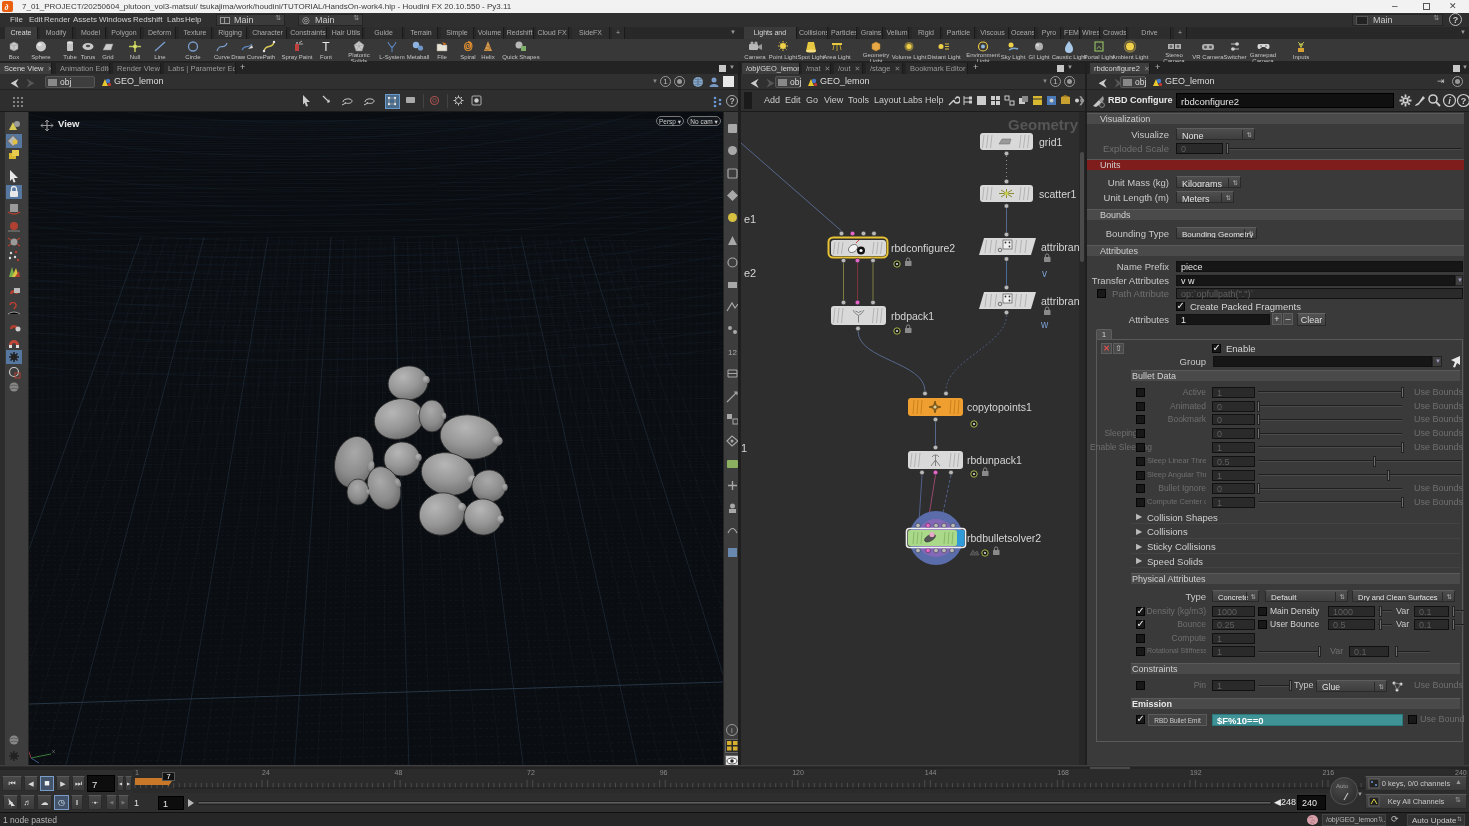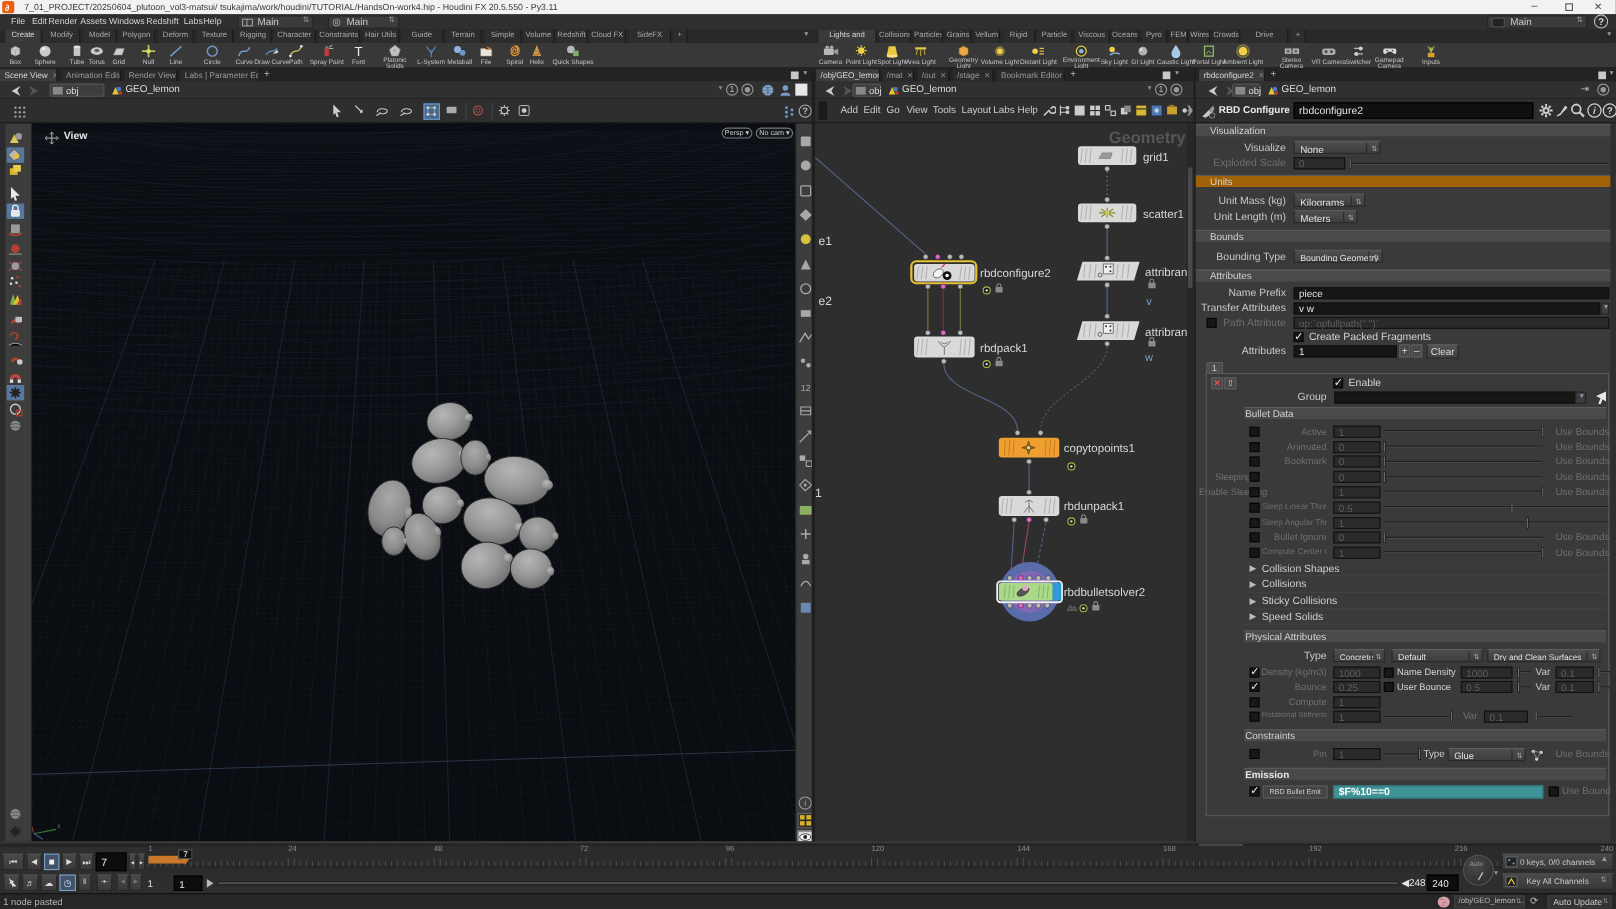--- a/index.html
+++ b/index.html
@@ -4,21 +4,21 @@
 *{margin:0;padding:0;box-sizing:border-box;font-family:"Liberation Sans",sans-serif;}
 body{width:1469px;height:826px;overflow:hidden;background:#2e2e2e;position:relative;}
 .abs{position:absolute;font-size:0;line-height:normal;}
 .row{position:absolute;left:0;width:1469px;font-size:0;}
 .t{position:absolute;white-space:nowrap;}
 svg{display:block;}
 </style></head><body>
 <div class="row" style="top:0;height:13px;background:#f2f2f2;">
 <div class="abs" style="left:2px;top:1px;width:11px;height:11px;background:#e95e0f;border-radius:2px;"></div>
 <div class="abs" style="left:4.5px;top:2.5px;width:6px;height:8px;color:#fff;font-size:8px;font-weight:bold;">∂</div>
-<div class="t" style="left:22px;top:2px;font-size:8px;color:#3a3a3a;">7_01_PROJECT/20250604_plutoon_vol3-matsui/ tsukajima/work/houdini/TUTORIAL/HandsOn-work4.hip - Houdini FX 20.5.550 - Py3.11</div>
+<div class="t" style="left:22px;top:2px;font-size:8px;color:#3a3a3a;">7_01_PROJECT/20250604_plutoon_vol3-matsui/ tsukajima/work/houdini/TUTORIAL/HandsOn-work4.hip - Houdini FX 20.10.550 - Py3.11</div>
 <div class="t" style="left:1392px;top:0px;font-size:10px;color:#444;">–</div>
 <div class="abs" style="left:1423px;top:3px;width:7px;height:7px;border:1px solid #555;"></div>
 <div class="t" style="left:1449px;top:1px;font-size:9px;color:#444;">✕</div>
 </div>
 <div class="row" style="top:13px;height:14px;background:#2f2f2f;">
     <div class="t" style="left:10px;top:2px;font-size:8px;color:#d2d2d2;">File</div>
     <div class="t" style="left:29px;top:2px;font-size:8px;color:#d2d2d2;">Edit</div>
     <div class="t" style="left:44px;top:2px;font-size:8px;color:#d2d2d2;">Render</div>
     <div class="t" style="left:73px;top:2px;font-size:8px;color:#d2d2d2;">Assets</div>
     <div class="t" style="left:99px;top:2px;font-size:8px;color:#d2d2d2;">Windows</div>
@@ -1271,21 +1271,21 @@
       <span class="t" style="left:5px;top:1.5px;font-size:9px;color:#e2e2e2;">None</span>
       <span class="t" style="right:2px;top:2px;font-size:6.5px;color:#aaa;">⇅</span>
       <span class="abs" style="right:11px;top:1px;width:1px;height:10px;background:#2a2a2a;"></span>
     </div>
     <div class="t" style="left:-86px;top:31.0px;width:170px;text-align:right;font-size:9.5px;color:#6f6f6f;">Exploded Scale</div>
     <div class="abs" style="left:91px;top:31.0px;width:47px;height:11px;background:#2a2a2a;border:1px solid #111;">
       <span class="t" style="left:4px;top:0.0px;font-size:9px;color:#5f5f5f;">0</span>
     </div>
     <div class="abs" style="left:142px;top:35.5px;width:235px;height:2px;background:#1f1f1f;border-bottom:1px solid #4a4a4a;"></div>
     <div class="abs" style="left:140.5px;top:31.0px;width:3px;height:11px;background:#6f6f6f;border:1px solid #222;"></div>
-    <div class="abs" style="left:0px;top:47px;width:384px;height:11px;background:#a16207;border-top:1px solid #5a5a5a;">
+    <div class="abs" style="left:0px;top:47px;width:384px;height:11px;background:#7f1d1d;border-top:1px solid #5a5a5a;">
       <span class="t" style="left:15px;top:0px;font-size:9px;color:#d0d0d0;font-weight:normal;">Units</span>
     </div>
     <div class="t" style="left:-86px;top:64.5px;width:170px;text-align:right;font-size:9.5px;color:#c9c9c9;">Unit Mass (kg)</div>
     <div class="abs" style="left:91px;top:64px;width:65px;height:12px;background:linear-gradient(#4e4e4e,#3e3e3e);border:1px solid #2a2a2a;border-top-color:#5e5e5e;overflow:hidden;">
       <span class="t" style="left:5px;top:1.5px;font-size:9px;color:#e2e2e2;">Kilograms</span>
       <span class="t" style="right:2px;top:2px;font-size:6.5px;color:#aaa;">⇅</span>
       <span class="abs" style="right:11px;top:1px;width:1px;height:10px;background:#2a2a2a;"></span>
     </div>
     <div class="t" style="left:-86px;top:79.5px;width:170px;text-align:right;font-size:9.5px;color:#c9c9c9;">Unit Length (m)</div>
     <div class="abs" style="left:91px;top:79px;width:58px;height:12px;background:linear-gradient(#4e4e4e,#3e3e3e);border:1px solid #2a2a2a;border-top-color:#5e5e5e;overflow:hidden;">
@@ -1458,21 +1458,21 @@
       <span class="t" style="right:2px;top:2px;font-size:6.5px;color:#aaa;">⇅</span>
       <span class="abs" style="right:11px;top:1px;width:1px;height:10px;background:#2a2a2a;"></span>
     </div>
     <div class="t" style="left:-49px;top:493.5px;width:170px;text-align:right;font-size:8.5px;color:#6f6f6f;">Density (kg/m3)</div>
     <div class="abs" style="left:51px;top:494.5px;width:9px;height:9px;background:#181818;border:1px solid #060606;"></div>
     <div class="t" style="left:51.5px;top:492.5px;font-size:10px;color:#f0f0f0;">✓</div>
     <div class="abs" style="left:127px;top:493.5px;width:43px;height:11px;background:#2a2a2a;border:1px solid #111;">
       <span class="t" style="left:4px;top:0.0px;font-size:9px;color:#5f5f5f;">1000</span>
     </div>
     <div class="abs" style="left:173px;top:494.5px;width:9px;height:9px;background:#181818;border:1px solid #060606;"></div>
-    <div class="t" style="left:185px;top:493.5px;font-size:8.5px;color:#d5d5d5;">Name Density</div>
+    <div class="t" style="left:185px;top:493.5px;font-size:8.5px;color:#d5d5d5;">Main Density</div>
     <div class="abs" style="left:243px;top:493.5px;width:47px;height:11px;background:#2a2a2a;border:1px solid #111;">
       <span class="t" style="left:4px;top:0.0px;font-size:9px;color:#5f5f5f;">1000</span>
     </div>
     <div class="abs" style="left:293px;top:498px;width:14px;height:2px;background:#1f1f1f;border-bottom:1px solid #4a4a4a;"></div>
     <div class="abs" style="left:293.5999999999999px;top:493.5px;width:3px;height:11px;background:#6f6f6f;border:1px solid #222;"></div>
     <div class="t" style="left:311px;top:493.5px;font-size:9px;color:#c9c9c9;">Var</div>
     <div class="abs" style="left:329px;top:493.5px;width:35px;height:11px;background:#2a2a2a;border:1px solid #111;">
       <span class="t" style="left:4px;top:0.0px;font-size:9px;color:#5f5f5f;">0.1</span>
     </div>
     <div class="abs" style="left:367px;top:498px;width:12px;height:2px;background:#1f1f1f;border-bottom:1px solid #4a4a4a;"></div>

